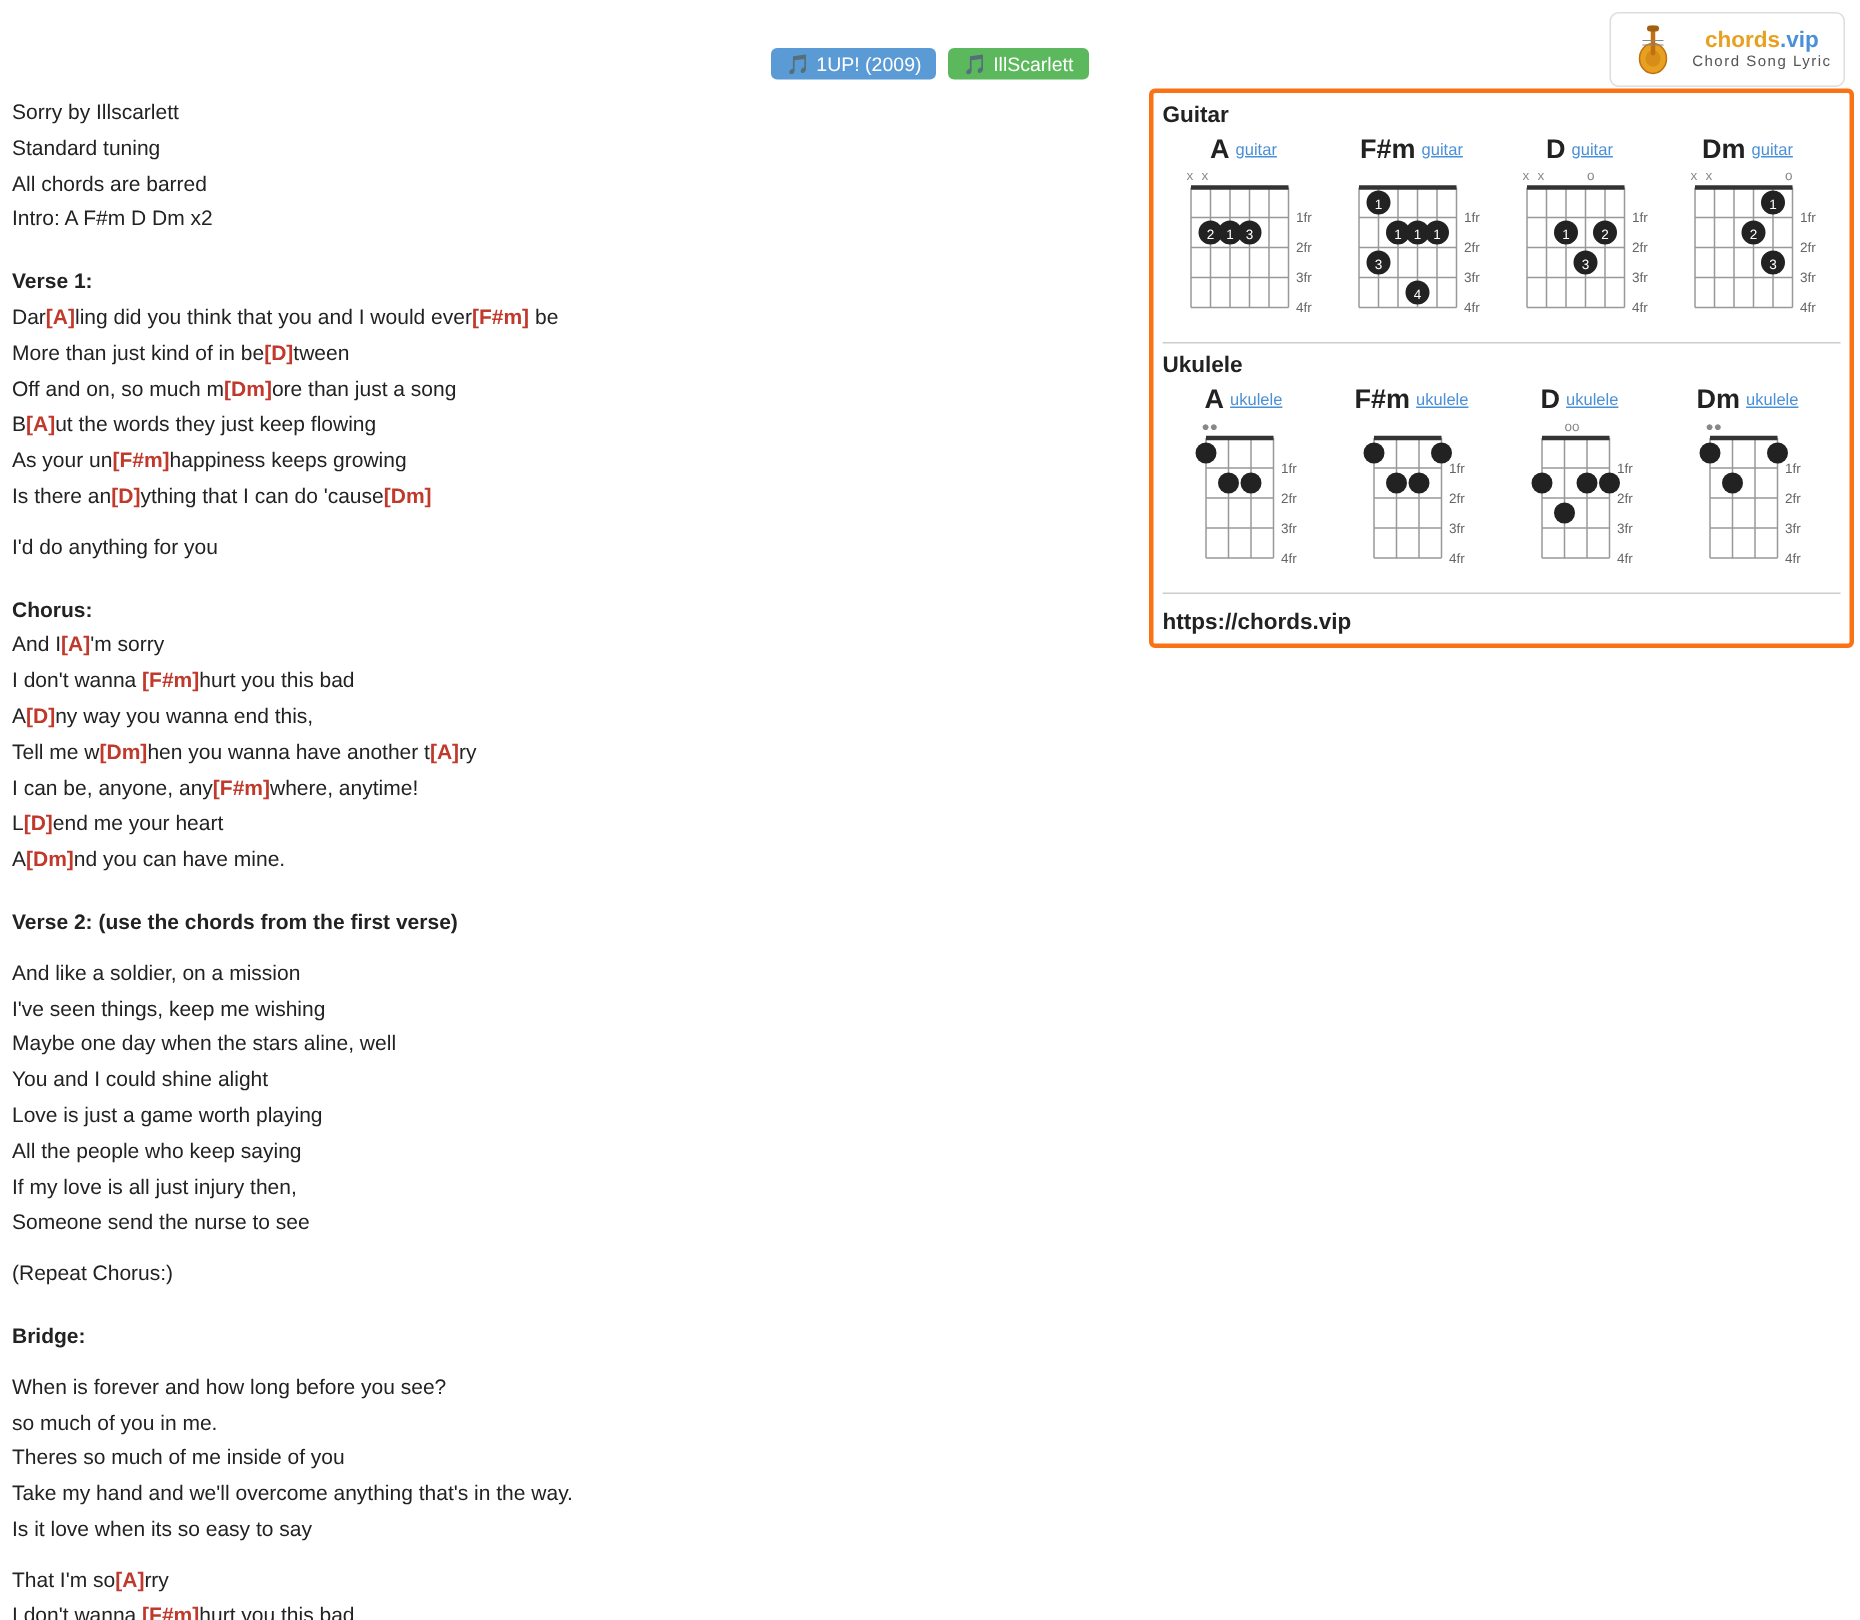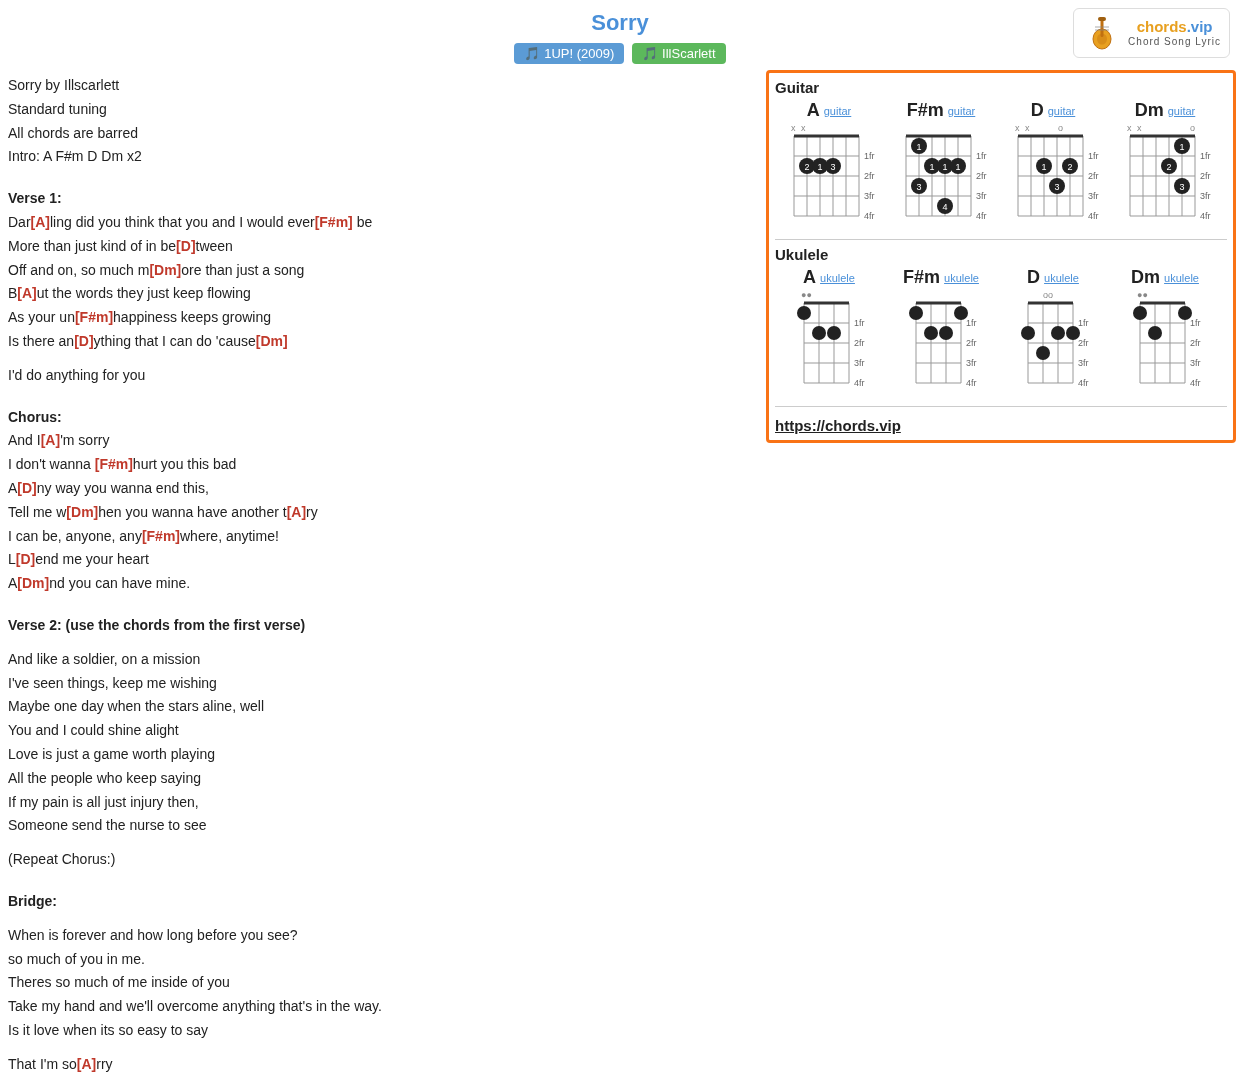--- a/index.html
+++ b/index.html
@@ -21,21 +21,21 @@
     }
     #page-title {
       font-size: 22px;
       color: #4a90d9;
       font-weight: bold;
     }
     #badges {
       display: flex;
       justify-content: center;
       gap: 8px;
-      margin-top: 7px;
+      margin-top: 22px;
     }
     .badge {
       background: #5b9bd5;
       color: #fff;
       border-radius: 4px;
       padding: 3px 10px;
       font-size: 13px;
       display: flex;
       align-items: center;
       gap: 4px;
@@ -146,33 +146,31 @@
     }
     .diagram-svg {
       display: block;
       margin: 0 auto;
     }
     .chord-panel-url {
       font-size: 15px;
       font-weight: bold;
       color: #222;
       padding-top: 4px;
-      text-decoration: underline;
     }
     .divider {
       border: none;
       border-top: 1px solid #ccc;
       margin: 6px 0;
     }
   </style>
 </head>
 <body>
 
 <div id="header">
-  <div id="page-title">Sorry</div>
   <div id="badges">
     <div class="badge">🎵 1UP! (2009)</div>
     <div class="badge green">🎵 IllScarlett</div>
   </div>
 
   <div id="logo">
     <svg id="logo-guitar" viewBox="0 0 40 40" width="40" height="40">
       <ellipse cx="20" cy="26" rx="9" ry="10" fill="#e8a020" stroke="#c07010" stroke-width="1"></ellipse>
       <ellipse cx="20" cy="26" rx="5" ry="5.5" fill="#c07010" opacity="0.4"></ellipse>
       <rect x="18.5" y="4" width="3" height="20" rx="1.5" fill="#c07010"></rect>
@@ -217,21 +215,21 @@
     <div class="lyric-line">A<span class="chord-inline">[Dm]</span>nd you can have mine.</div>
     <div class="spacer"></div>
     <div class="section-label">Verse 2: (use the chords from the first verse)</div>
     <div class="spacer"></div>
     <div class="lyric-line">And like a soldier, on a mission</div>
     <div class="lyric-line">I've seen things, keep me wishing</div>
     <div class="lyric-line">Maybe one day when the stars aline, well</div>
     <div class="lyric-line">You and I could shine alight</div>
     <div class="lyric-line">Love is just a game worth playing</div>
     <div class="lyric-line">All the people who keep saying</div>
-    <div class="lyric-line">If my pain is all just injury then,</div>
+    <div class="lyric-line">If my love is all just injury then,</div>
     <div class="lyric-line">Someone send the nurse to see</div>
     <div class="spacer"></div>
     <div class="lyric-line">(Repeat Chorus:)</div>
     <div class="spacer"></div>
     <div class="section-label">Bridge:</div>
     <div class="spacer"></div>
     <div class="lyric-line">When is forever and how long before you see?</div>
     <div class="lyric-line">so much of you in me.</div>
     <div class="lyric-line">Theres so much of me inside of you</div>
     <div class="lyric-line">Take my hand and we'll overcome anything that's in the way.</div>

